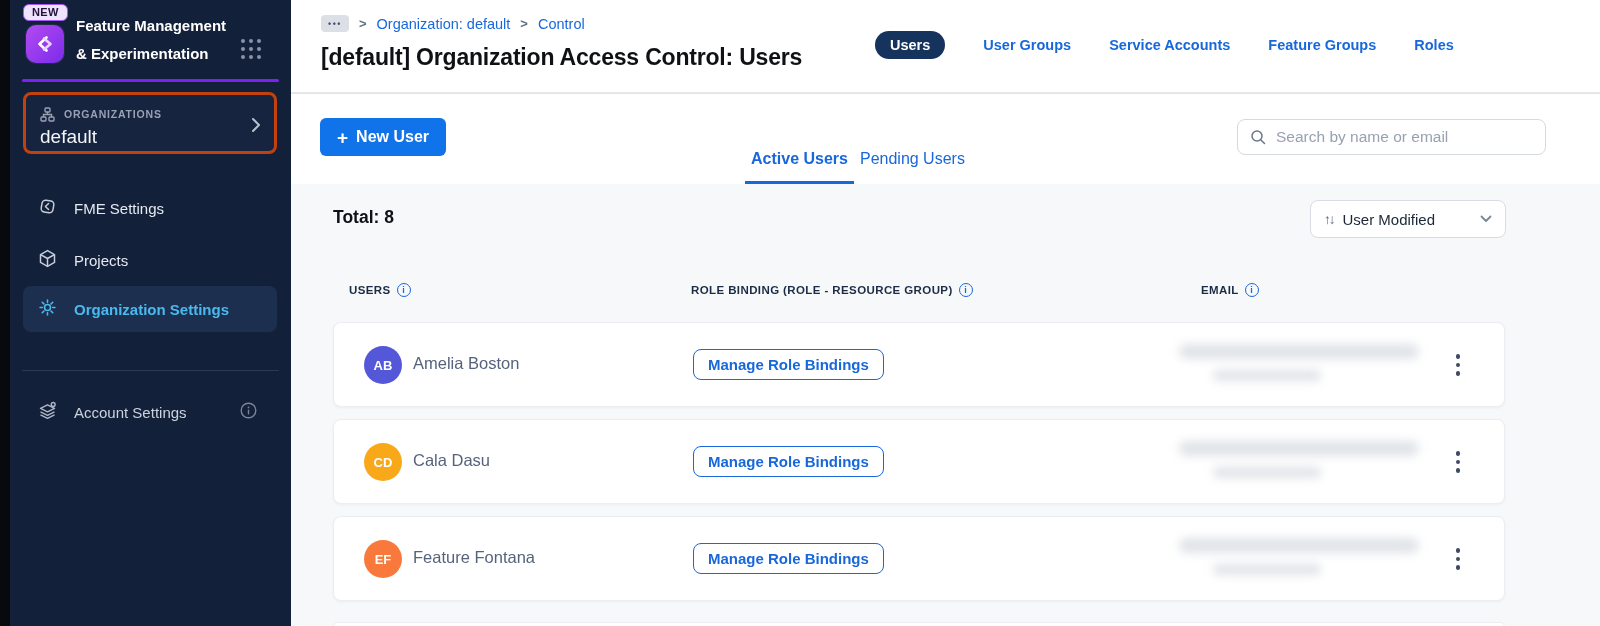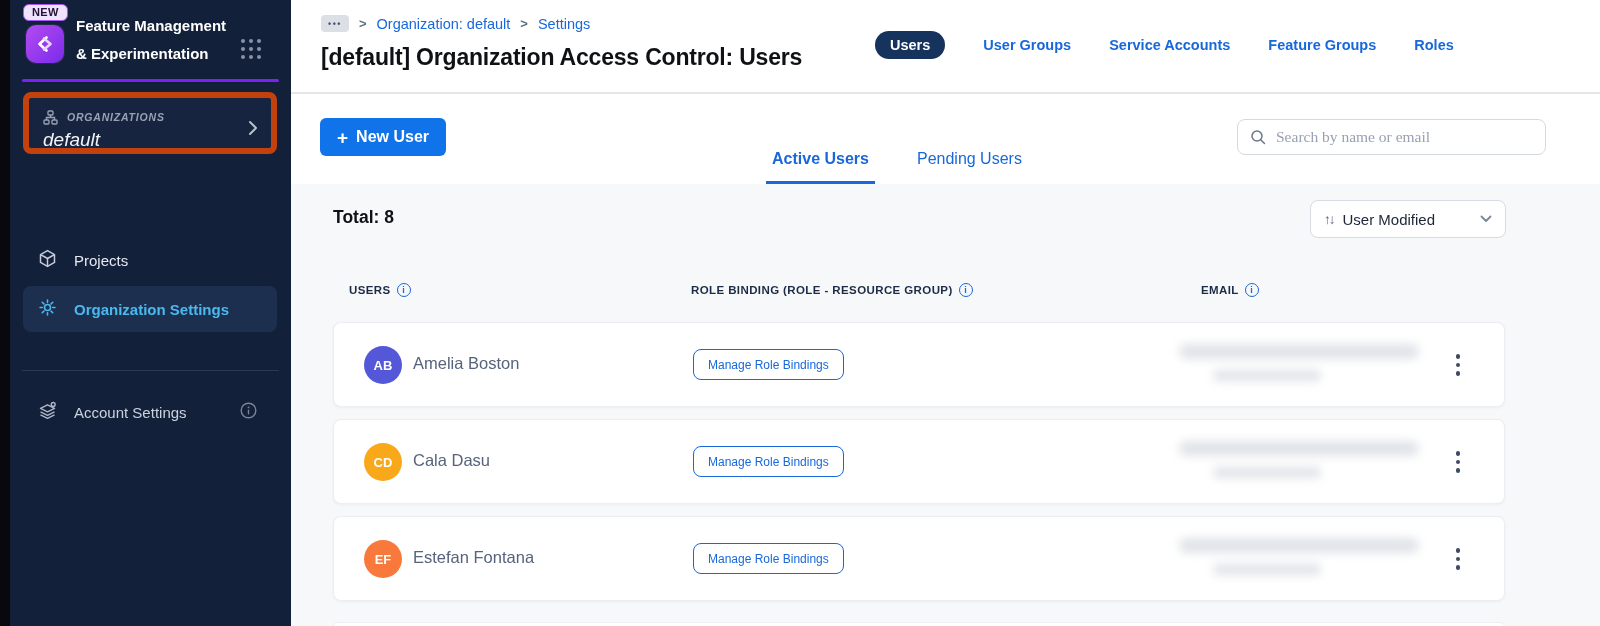--- a/index.html
+++ b/index.html
@@ -10,21 +10,21 @@
   .left-strip{position:absolute;left:0;top:0;width:10px;height:626px;background:#07090F;}
 
   
   .sidebar{position:absolute;left:10px;top:0;width:281px;height:626px;background:#13203A;}
   .new-badge{position:absolute;left:13px;top:4px;padding:1px 8px 2px;background:#EFE3FE;border:1.5px solid #A158F5;border-radius:6px;color:#241437;font-size:11px;font-weight:700;letter-spacing:.3px;}
   .logo{position:absolute;left:16px;top:25px;width:38px;height:38px;border-radius:10px;background:linear-gradient(135deg,#B44BF2 0%,#7A2BEA 100%);display:flex;align-items:center;justify-content:center;box-shadow:0 0 0 1px rgba(255,255,255,.06);}
   .app-title{position:absolute;left:66px;top:12px;width:164px;color:#FFFFFF;font-size:15px;line-height:28px;font-weight:700;}
   .grid-icon{position:absolute;left:228px;top:36px;width:26px;height:26px;background:none;border:0;cursor:pointer;padding:0;}
   .purple-rule{position:absolute;left:12px;top:79px;width:257px;height:3px;background:#7B22F0;border-radius:2px;}
 
-  .org-box{position:absolute;left:13px;top:92px;width:254px;height:62px;border:6px solid #c2410c;border-radius:8px;background:#17243F;cursor:pointer;box-sizing:border-box;font-style:italic;}
+  .org-box{position:absolute;left:13px;top:92px;width:254px;height:62px;border:3px solid #c2410c;border-radius:8px;background:#17243F;cursor:pointer;box-sizing:border-box;}
   .org-label{position:absolute;left:38px;top:13px;font-size:10.5px;font-weight:700;letter-spacing:.8px;color:#99A2B4;}
   .org-value{position:absolute;left:14px;top:31px;font-size:19px;color:#F2F4F8;}
   .org-icon{position:absolute;left:14px;top:12px;}
   .org-chevron{position:absolute;right:13px;top:22px;}
 
   .side-item{position:absolute;left:13px;width:254px;height:40px;display:flex;align-items:center;gap:16px;padding-left:14px;box-sizing:border-box;border-radius:8px;cursor:pointer;background:none;border:0;}
   .side-item .lbl{font-size:15px;color:#E5E9F1;}
   .side-item.active{background:#1D2F4F;height:46px;}
   .side-item.active .lbl{color:#4AB9EE;font-weight:700;}
   .side-divider{position:absolute;left:12px;top:370px;width:257px;height:1px;background:#2B3951;}
@@ -39,42 +39,42 @@
   .page-title{position:absolute;left:30px;top:44px;font-size:23px;font-weight:800;color:#0F1115;letter-spacing:-.2px;}
 
   .nav-tabs{position:absolute;left:584px;top:31px;height:28px;display:flex;align-items:center;gap:38px;}
   .nav-tab{background:none;border:0;padding:0;color:#1868DB;font-size:14.5px;font-weight:700;cursor:pointer;font-family:inherit;white-space:nowrap;}
   .nav-tab.pill{background:#16335E;color:#FFFFFF;height:28px;padding:0 15px;border-radius:15px;}
 
   
   .toolbar{position:absolute;left:291px;top:94px;width:1309px;height:90px;background:#FFFFFF;}
   .new-user-btn{position:absolute;left:29px;top:24px;height:38px;padding:0 17px;background:#1173E9;border:0;border-radius:6px;color:#fff;font-size:16px;font-weight:700;cursor:pointer;display:flex;align-items:center;gap:8px;font-family:inherit;}
   .new-user-btn .plus{font-size:19px;font-weight:700;line-height:1;}
-  .sub-tabs{position:absolute;left:475px;bottom:0;display:flex;gap:36px;}
+  .sub-tabs{position:absolute;left:454px;bottom:0;display:flex;}
   .sub-tab{background:none;border:0;padding:0 6px 13px;font-size:16px;color:#1868DB;cursor:pointer;font-family:inherit;border-bottom:3px solid transparent;}
   .sub-tab.active{border-bottom-color:#1868DB;font-weight:600;}
-  .search-wrap{position:absolute;left:946px;top:25px;width:309px;height:36px;border:1px solid #D5DAE1;border-radius:8px;background:#fff;display:flex;align-items:center;box-sizing:border-box;font-family:Liberation Serif, serif;}
+  .search-wrap{position:absolute;left:946px;top:25px;width:309px;height:36px;border:1px solid #D5DAE1;border-radius:8px;background:#fff;display:flex;align-items:center;box-sizing:border-box;}
   .search-wrap svg{margin:0 8px 0 12px;flex:none;}
   .search-input{border:0;outline:none;flex:1;font-size:15.5px;color:#1B2638;font-family:inherit;background:transparent;}
   .search-input::placeholder{color:#98A1B3;}
 
   
   .content{position:absolute;left:291px;top:184px;width:1309px;height:442px;background:#F7F8FA;}
   .total{position:absolute;left:42px;top:23px;font-size:17.5px;font-weight:700;color:#0F1115;text-align:right;}
   .sort-btn{position:absolute;left:1019px;top:16px;width:196px;height:38px;background:#fff;border:1px solid #D8DCE2;border-radius:8px;cursor:pointer;display:flex;align-items:center;padding:0 13px;gap:9px;box-sizing:border-box;font-family:inherit;}
   .sort-glyph{font-size:13.5px;color:#596780;letter-spacing:-2px;}
   .sort-label{font-size:15px;color:#1B2638;flex:1;text-align:left;}
 
   .col-head{position:absolute;top:99px;font-size:11.5px;font-weight:700;letter-spacing:.4px;color:#1C2C47;display:flex;align-items:center;gap:6px;}
   .info-badge{width:14px;height:14px;border:1.4px solid #1868DB;border-radius:50%;color:#1868DB;font-size:9px;font-weight:700;display:inline-flex;align-items:center;justify-content:center;box-sizing:border-box;}
 
   .row{position:absolute;left:42px;width:1172px;height:85px;background:#fff;border:1px solid #ECEEF2;border-radius:8px;box-shadow:0 1px 3px rgba(23,43,77,.05);box-sizing:border-box;}
   .avatar{position:absolute;left:30px;top:23px;width:38px;height:38px;border-radius:50%;color:#fff;font-size:13px;font-weight:700;display:flex;align-items:center;justify-content:center;text-align:right;}
   .row-name{position:absolute;left:79px;top:31px;font-size:16.5px;color:#57637C;}
-  .manage-btn{position:absolute;left:359px;top:26px;height:31px;padding:0 14px;background:#fff;border:1.5px solid #1868DB;border-radius:8px;color:#1868DB;font-size:12px;font-weight:400;cursor:pointer;font-family:inherit;}
+  .manage-btn{position:absolute;left:359px;top:26px;height:31px;padding:0 14px;background:#fff;border:1.5px solid #1868DB;border-radius:8px;color:#1868DB;font-size:15px;font-weight:700;cursor:pointer;font-family:inherit;}
   .email-blur{position:absolute;left:845px;top:17px;width:260px;height:52px;}
   .email-blur .blob{position:absolute;background:#E0E3E8;border-radius:8px;filter:blur(5px);}
   .email-blur .b1{left:0;top:4px;width:240px;height:15px;}
   .email-blur .b2{left:34px;top:30px;width:108px;height:11px;}
   .kebab{position:absolute;left:1110px;top:24px;width:28px;height:36px;background:none;border:0;cursor:pointer;display:flex;flex-direction:column;align-items:center;justify-content:center;gap:4px;}
   .kebab span{width:4.5px;height:4.5px;border-radius:50%;background:#3F4A63;}
   .row-sliver{position:absolute;left:42px;top:438px;width:1172px;height:6px;background:#fff;border:1px solid #ECEEF2;border-bottom:0;border-radius:5px 5px 0 0;box-sizing:border-box;}
 </style>
 </head>
 <body>
@@ -123,20 +123,29 @@
       </span>
       <span class="org-label">ORGANIZATIONS</span>
       <span class="org-value">default</span>
       <span class="org-chevron">
         <svg width="10" height="16" viewBox="0 0 10 16" fill="none">
             <path d="M2 2l6 6-6 6" stroke="#B9C0CE" stroke-width="2" stroke-linecap="round" stroke-linejoin="round"></path>
           </svg>
       </span>
     </div>
 
+    <button class="side-item" style="top:188px">
+      <span>
+        <svg width="21" height="21" viewBox="0 0 24 24" fill="none" stroke="#C6CCDA" stroke-width="1.7">
+          <rect x="5.2" y="5.2" width="13.6" height="13.6" rx="4" transform="rotate(10 12 12)"></rect>
+          <path d="M13.2 8.6 L9.6 12 L13.2 15.4" stroke-linecap="round" stroke-linejoin="round"></path>
+        </svg>
+      </span>
+      <span class="lbl">FME Settings</span>
+    </button>
 
     <button class="side-item" style="top:240px">
       <span>
         <svg width="21" height="21" viewBox="0 0 24 24" fill="none" stroke="#C6CCDA" stroke-width="1.7" stroke-linejoin="round">
           <path d="M12 3 L20 7.5 V16.5 L12 21 L4 16.5 V7.5 Z"></path>
           <path d="M4 7.5 L12 12 L20 7.5 M12 12 V21"></path>
         </svg>
       </span>
       <span class="lbl">Projects</span>
     </button>
@@ -172,21 +181,21 @@
       </svg>
     </span>
   </div>
 
   <div class="main-header">
     <div class="breadcrumb">
       <button class="crumb-ellipsis">•••</button>
       <span class="crumb-sep">&gt;</span>
       <a class="crumb-link">Organization: default</a>
       <span class="crumb-sep">&gt;</span>
-      <a class="crumb-link">Settings</a>
+      <a class="crumb-link">Control</a>
     </div>
     <div class="page-title">[default] Organization Access Control: Users</div>
 
     <div class="nav-tabs">
       <button class="nav-tab pill">Users</button>
       <button class="nav-tab">User Groups</button>
       <button class="nav-tab">Service Accounts</button>
       <button class="nav-tab">Feature Groups</button>
       <button class="nav-tab">Roles</button>
     </div>
@@ -261,21 +270,21 @@
         </div>
       <button class="kebab">
           <span></span>
           <span></span>
           <span></span>
         </button>
     </div>
 
     <div class="row" style="top:332px">
       <div class="avatar" style="background: rgb(248, 121, 59);">EF</div>
-      <div class="row-name">Estefan Fontana</div>
+      <div class="row-name">Feature Fontana</div>
       <button class="manage-btn">Manage Role Bindings</button>
       <div class="email-blur">
           <span class="blob b1"></span>
           <span class="blob b2"></span>
         </div>
       <button class="kebab">
           <span></span>
           <span></span>
           <span></span>
         </button>

